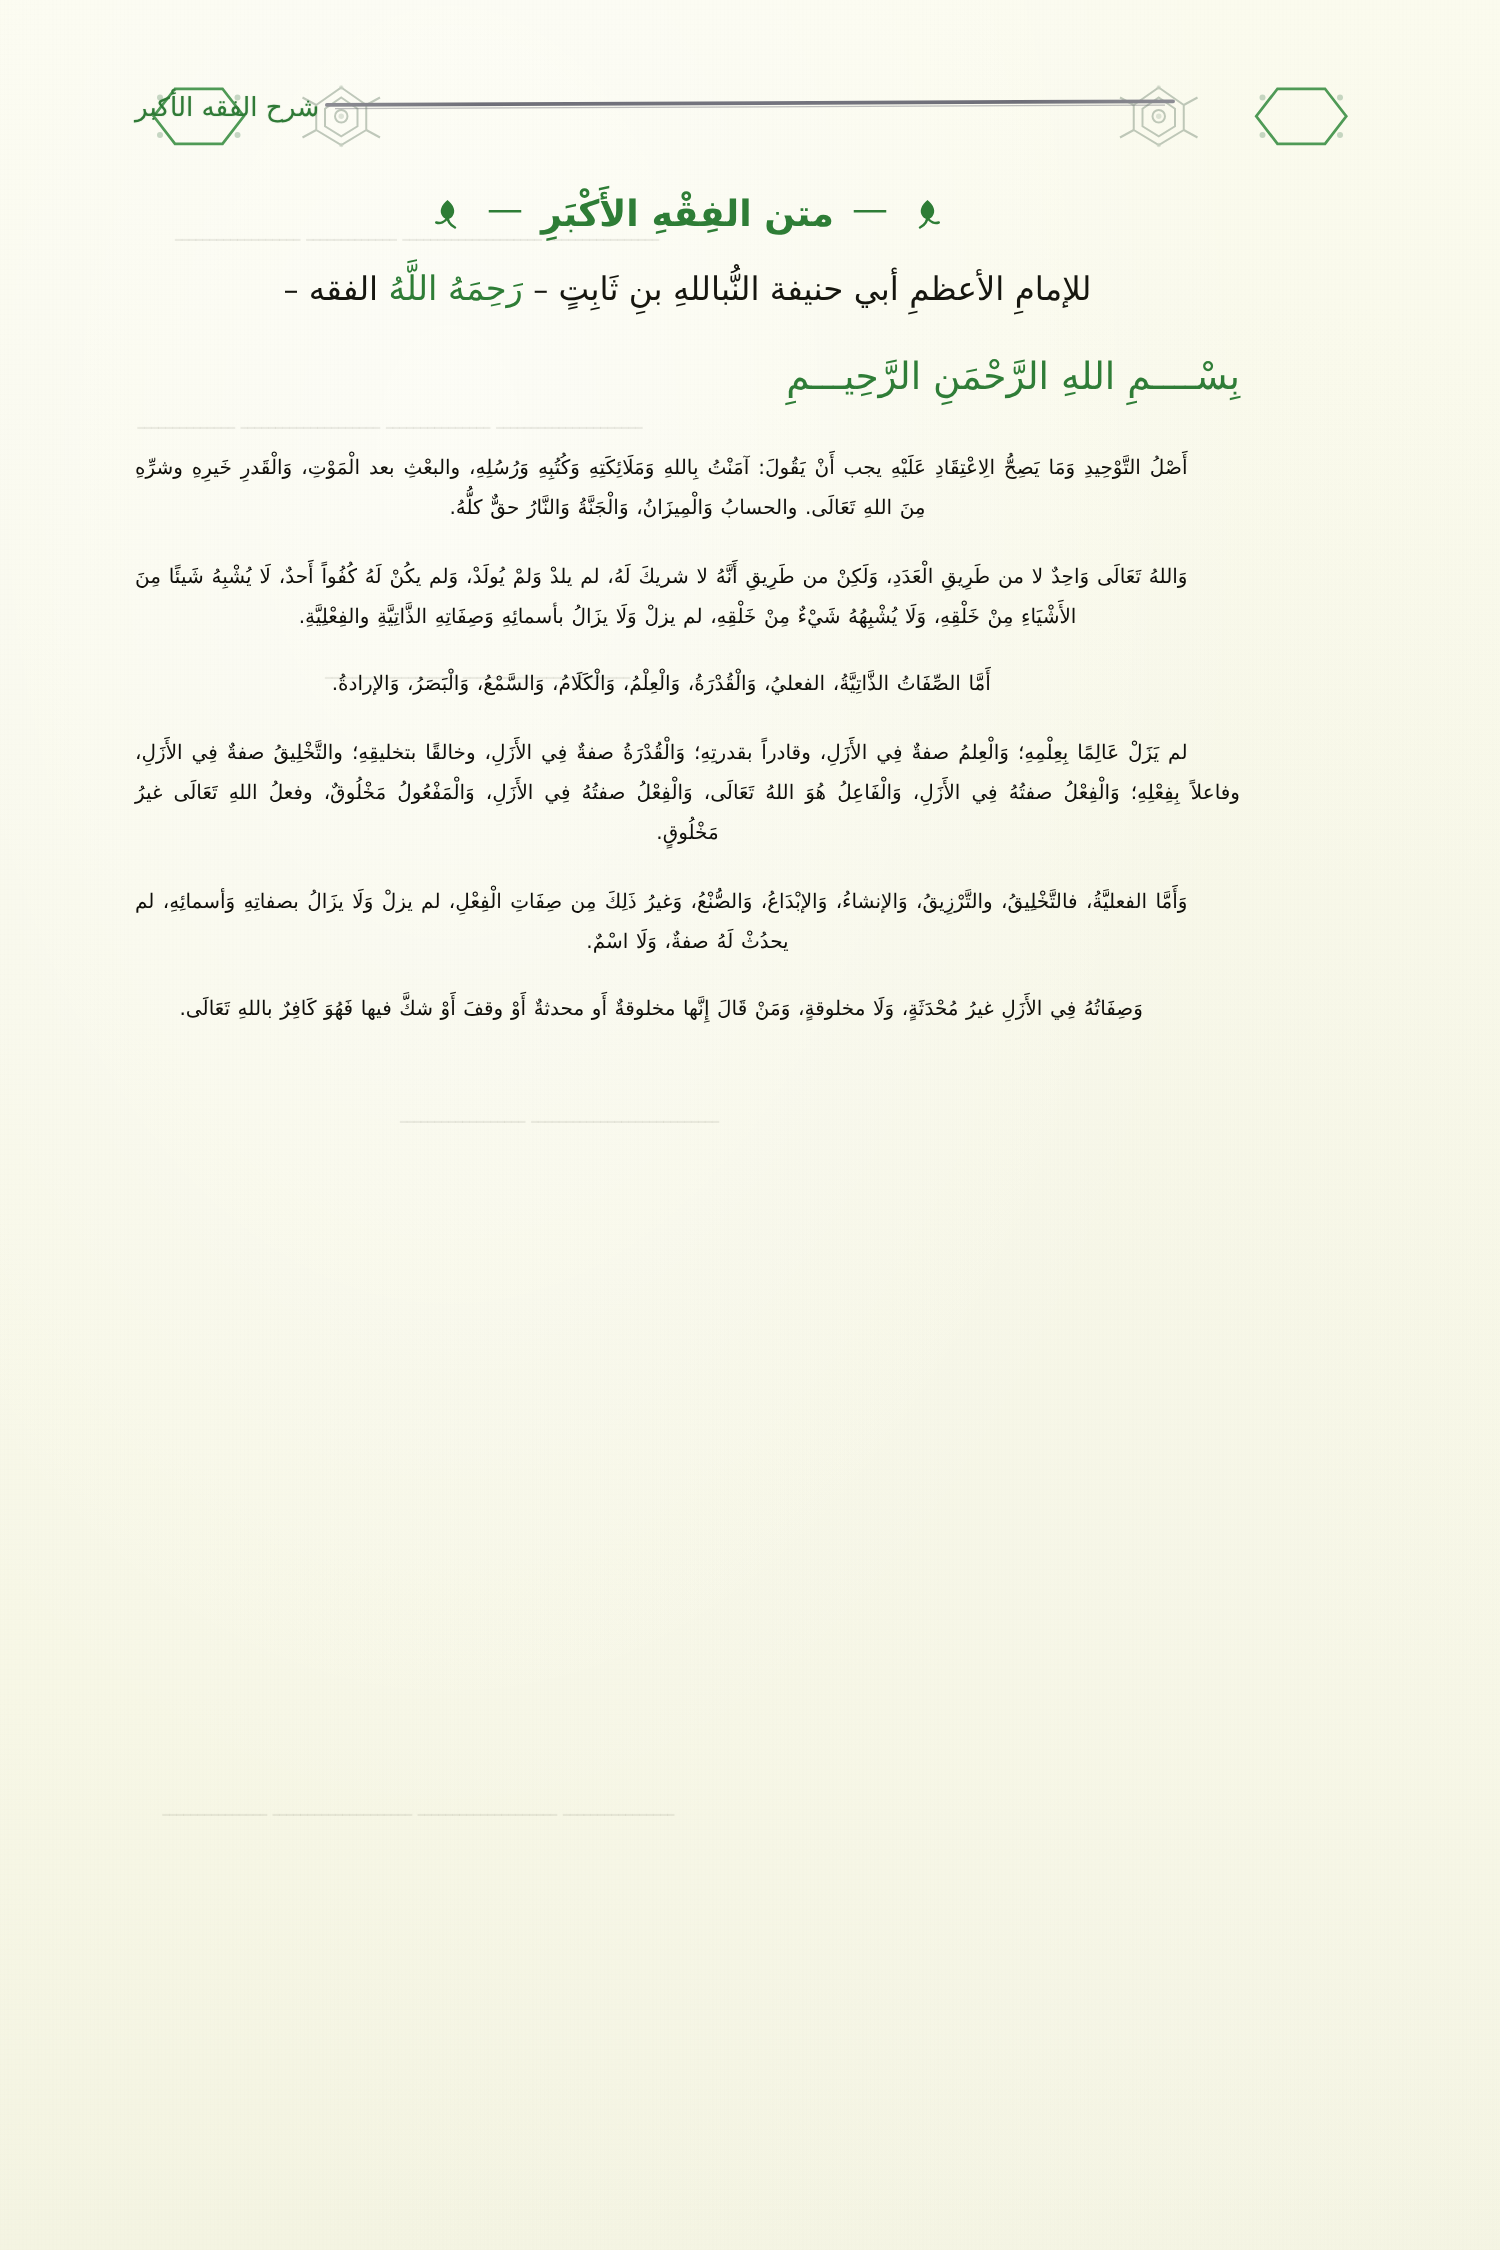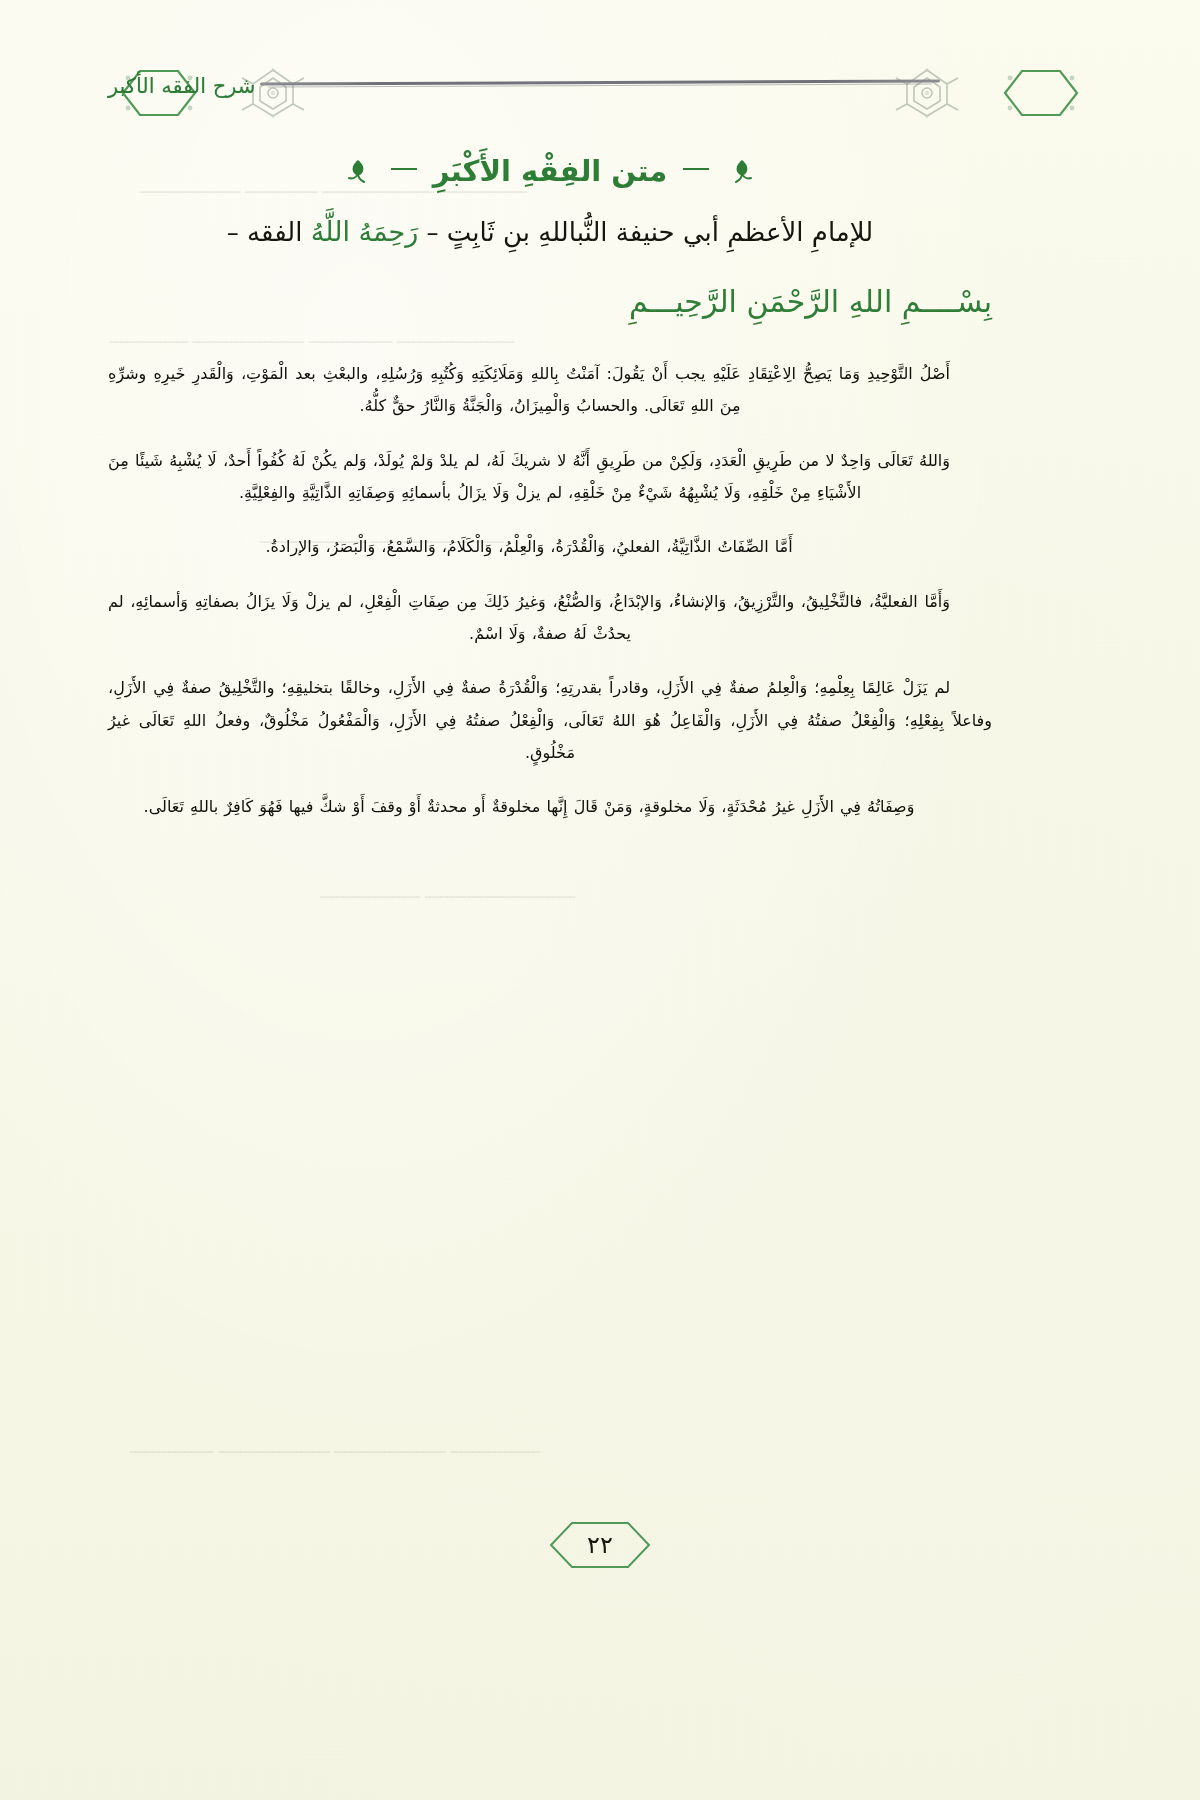--- a/index.html
+++ b/index.html
@@ -306,26 +306,18 @@
       <span class="honorific">رَحِمَهُ اللَّهُ</span>
       <span>الفقه</span>
       <span class="hdash">–</span>
     </div>
 
     <div class="basmala">بِسْــــمِ اللهِ الرَّحْمَنِ الرَّحِيـــمِ</div>
 
     <p class="para">أَصْلُ التَّوْحِيدِ وَمَا يَصِحُّ الِاعْتِقَادِ عَلَيْهِ يجب أَنْ يَقُولَ: آمَنْتُ بِاللهِ وَمَلَائِكَتِهِ وَكُتُبِهِ وَرُسُلِهِ، والبعْثِ بعد الْمَوْتِ، وَالْقَدرِ خَيرِهِ وشرِّهِ مِنَ اللهِ تَعَالَى. والحسابُ وَالْمِيزَانُ، وَالْجَنَّةُ وَالنَّارُ حقٌّ كلُّهُ.</p>
     <p class="para">وَاللهُ تَعَالَى وَاحِدٌ لا من طَرِيقِ الْعَدَدِ، وَلَكِنْ من طَرِيقِ أَنَّهُ لا شريكَ لَهُ، لم يلدْ وَلمْ يُولَدْ، وَلم يكُنْ لَهُ كُفُواً أَحدٌ، لَا يُشْبِهُ شَيئًا مِنَ الأَشْيَاءِ مِنْ خَلْقِهِ، وَلَا يُشْبِهُهُ شَيْءٌ مِنْ خَلْقِهِ، لم يزلْ وَلَا يزَالُ بأسمائِهِ وَصِفَاتِهِ الذَّاتِيَّةِ والفِعْلِيَّةِ.</p>
     <p class="para">أَمَّا الصِّفَاتُ الذَّاتِيَّةُ، الفعليُ، وَالْقُدْرَةُ، وَالْعِلْمُ، وَالْكَلَامُ، وَالسَّمْعُ، وَالْبَصَرُ، وَالإرادةُ.</p>
+    <p class="para">لم يَزَلْ عَالِمًا بِعِلْمِهِ؛ وَالْعِلمُ صفةٌ فِي الأَزَلِ، وقادراً بقدرتِهِ؛ وَالْقُدْرَةُ صفةٌ فِي الأَزَلِ، وخالقًا بتخليقِهِ؛ والتَّخْلِيقُ صفةٌ فِي الأَزَلِ، وفاعلاً بِفِعْلِهِ؛ وَالْفِعْلُ صفتُهُ فِي الأَزَلِ، وَالْفَاعِلُ هُوَ اللهُ تَعَالَى، وَالْفِعْلُ صفتُهُ فِي الأَزَلِ، وَالْمَفْعُولُ مَخْلُوقٌ، وفعلُ اللهِ تَعَالَى غيرُ مَخْلُوقٍ.</p>
     <p class="para">وَأَمَّا الفعليَّةُ، فالتَّخْلِيقُ، والتَّرْزِيقُ، وَالإنشاءُ، وَالإبْدَاعُ، وَالصُّنْعُ، وَغيرُ ذَلِكَ مِن صِفَاتِ الْفِعْلِ، لم يزلْ وَلَا يزَالُ بصفاتِهِ وَأسمائِهِ، لم يحدُثْ لَهُ صفةٌ، وَلَا اسْمٌ.</p>
-    <p class="para">لم يَزَلْ عَالِمًا بِعِلْمِهِ؛ وَالْعِلمُ صفةٌ فِي الأَزَلِ، وقادراً بقدرتِهِ؛ وَالْقُدْرَةُ صفةٌ فِي الأَزَلِ، وخالقًا بتخليقِهِ؛ والتَّخْلِيقُ صفةٌ فِي الأَزَلِ، وفاعلاً بِفِعْلِهِ؛ وَالْفِعْلُ صفتُهُ فِي الأَزَلِ، وَالْفَاعِلُ هُوَ اللهُ تَعَالَى، وَالْفِعْلُ صفتُهُ فِي الأَزَلِ، وَالْمَفْعُولُ مَخْلُوقٌ، وفعلُ اللهِ تَعَالَى غيرُ مَخْلُوقٍ.</p>
     <p class="para">وَصِفَاتُهُ فِي الأَزَلِ غيرُ مُحْدَثَةٍ، وَلَا مخلوقةٍ، وَمَنْ قَالَ إِنَّها مخلوقةٌ أَو محدثةٌ أَوْ وقفَ أَوْ شكَّ فيها فَهُوَ كَافِرٌ باللهِ تَعَالَى.</p>
   </div>
 
-  <div class="footer">
-    <div class="page-num-frame">
-      <svg width="104" height="50" viewBox="0 0 104 50">
-        <polygon points="24,3 80,3 101,25 80,47 24,47 3,25" fill="none" stroke="#4f9a56" stroke-width="2"></polygon>
-      </svg>
-      <div class="page-num">٢٢</div>
-    </div>
-  </div>
 </div>
 
 </body></html>

